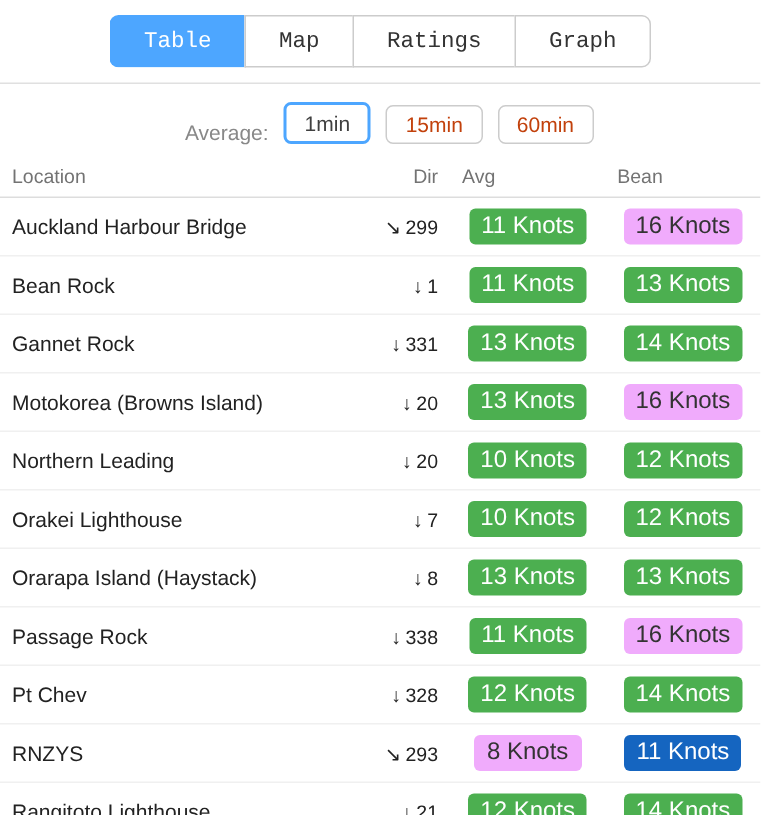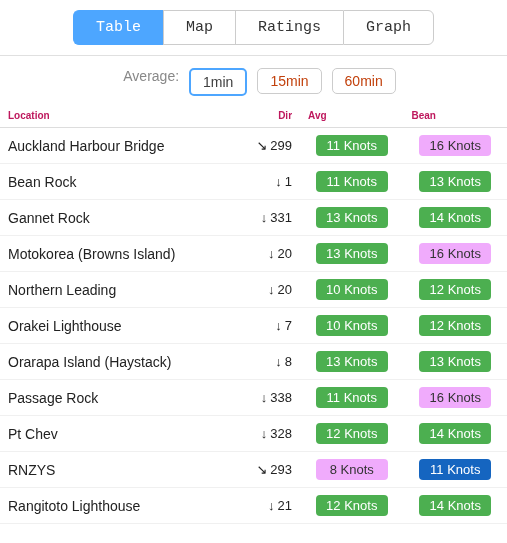--- a/index.html
+++ b/index.html
@@ -35,21 +35,21 @@
     .tab-item:last-child { border-radius: 0 6px 6px 0; border-right: 1px solid #ccc; }
     .tab-item.active {
       background: #4da6ff;
       color: #fff;
       border-color: #4da6ff;
     }
 
     
     .average-bar {
       display: flex;
-      align-items: flex-start;
+      align-items: flex-end;
       justify-content: center;
       padding: 12px 0 8px 12px;
       gap: 10px;
       font-size: 14px;
       color: #555;
     }
     .avg-btn {
       padding: 4px 12px;
       border-radius: 5px;
       border: 1px solid #ccc;
@@ -66,25 +66,25 @@
     .avg-label { color: #888; font-size: 14px; }
 
     
     .data-table {
       width: 100%;
       border-collapse: collapse;
       font-size: 14px;
     }
     .data-table thead tr th {
       padding: 6px 8px;
-      font-weight: 700;
-      color: #be185d;
+      font-weight: 400;
+      color: #737373;
       text-align: left;
       border-bottom: 1px solid #ddd;
-      font-size: 10px;
+      font-size: 13px;
     }
     .data-table thead tr th.num { text-align: right; }
     .col-location { width: 220px; }
     .col-dir { width: 70px; text-align: right; }
     .col-avg { width: 100px; text-align: center; }
     .col-gust { width: 100px; text-align: center; }
 
     .data-table tbody tr {
       border-bottom: 1px solid #f0f0f0;
     }
@@ -99,21 +99,21 @@
       font-size: 13px;
       white-space: nowrap;
     }
     .td-avg, .td-gust {
       text-align: center;
     }
     .knot-badge {
       display: inline-block;
       padding: 3px 8px;
       border-radius: 4px;
-      font-size: 13px;
+      font-size: 16px;
       font-weight: 500;
       min-width: 72px;
       text-align: center;
     }
     .green { background: #4caf50; color: #fff; }
     .yellow { background: #f0abfc; color: #333; }
     .blue { background: #1565c0; color: #fff; }
 
     .dir-arrow { font-size: 13px; margin-right: 3px; }
   </style>

